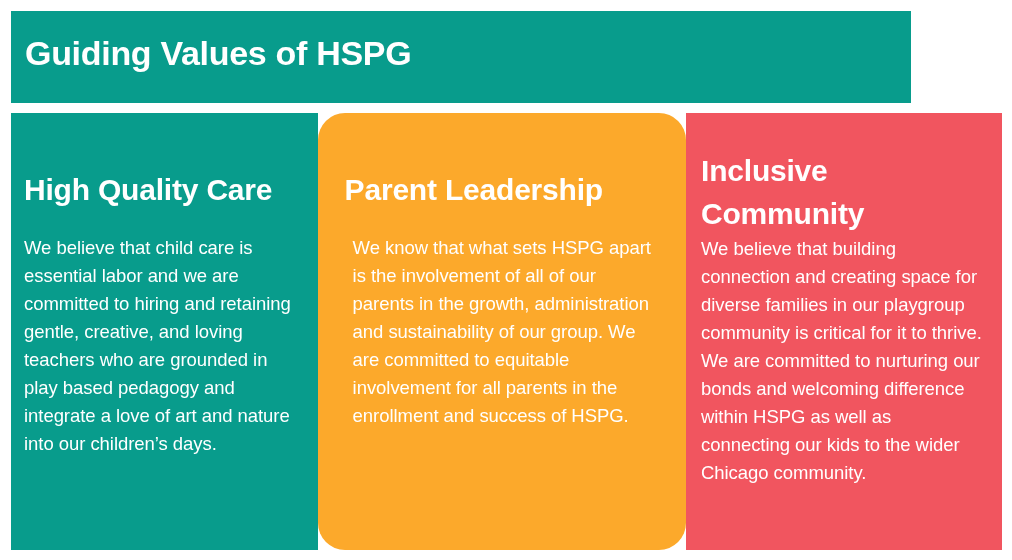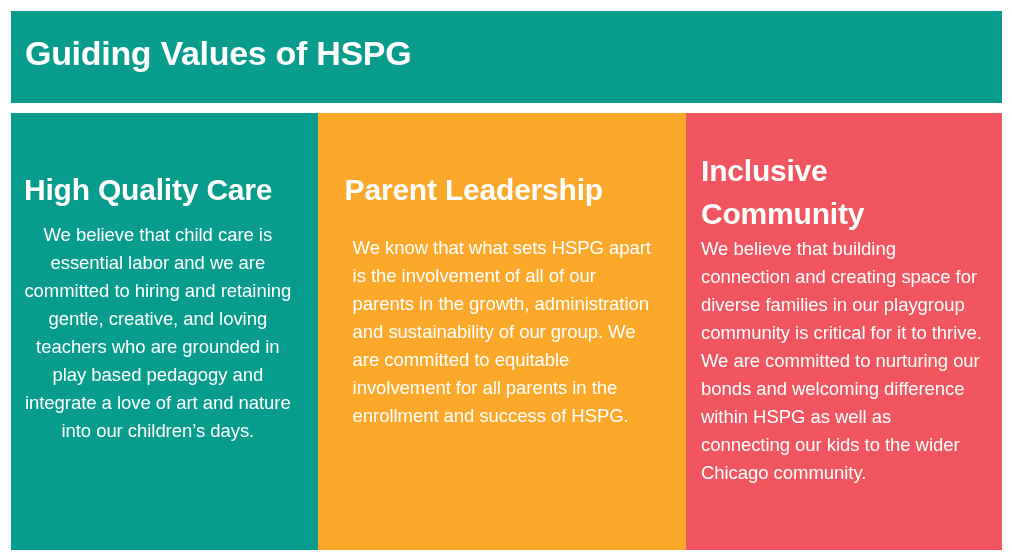--- a/index.html
+++ b/index.html
@@ -17,21 +17,21 @@
     position: relative;
     width: 1012px;
     height: 560px;
     background: #ffffff;
   }
   
   #header-banner {
     position: absolute;
     left: 11px;
     top: 11px;
-    width: 991px;
+    width: 900px;
     height: 92px;
     background: #089C8C;
     box-sizing: border-box;
   }
   #header-title {
     position: absolute;
     left: 14px;
     top: 20px;
     color: #ffffff;
     font-size: 34px;
@@ -58,20 +58,21 @@
   }
   .column.col-teal {
     width: 319px;
     background: #089C8C;
     padding: 55px 26px 12px 13px;
   }
   .column.col-orange {
     width: 383px;
     background: #FCA92B;
     padding: 55px 26px 0 27px;
+    border-radius: 27px;
   }
   .column.col-red {
     width: 329px;
     background: #F1555F;
     padding: 36px 20px 0 15px;
   }
   .col-heading {
     color: #ffffff;
     font-size: 30px;
     font-weight: bold;
@@ -79,21 +80,21 @@
     letter-spacing: -0.2px;
     margin: 0;
   }
   .col-body {
     color: #ffffff;
     font-size: 18.5px;
     line-height: 28px;
     margin: 0;
     letter-spacing: -0.05px;
   }
-  .col-teal .col-body { margin-top: 10px; text-align: center; }
+  .col-teal .col-body { margin-top: 23px; }
   .col-orange .col-body { margin-top: 23px; margin-left: 8px; }
   .col-red .col-body { margin-top: 0; }
 </style>
 </head>
 <body>
 
 <div id="canvas">
 
   <div id="header-banner">
     <div id="header-title">Guiding Values of HSPG</div>

